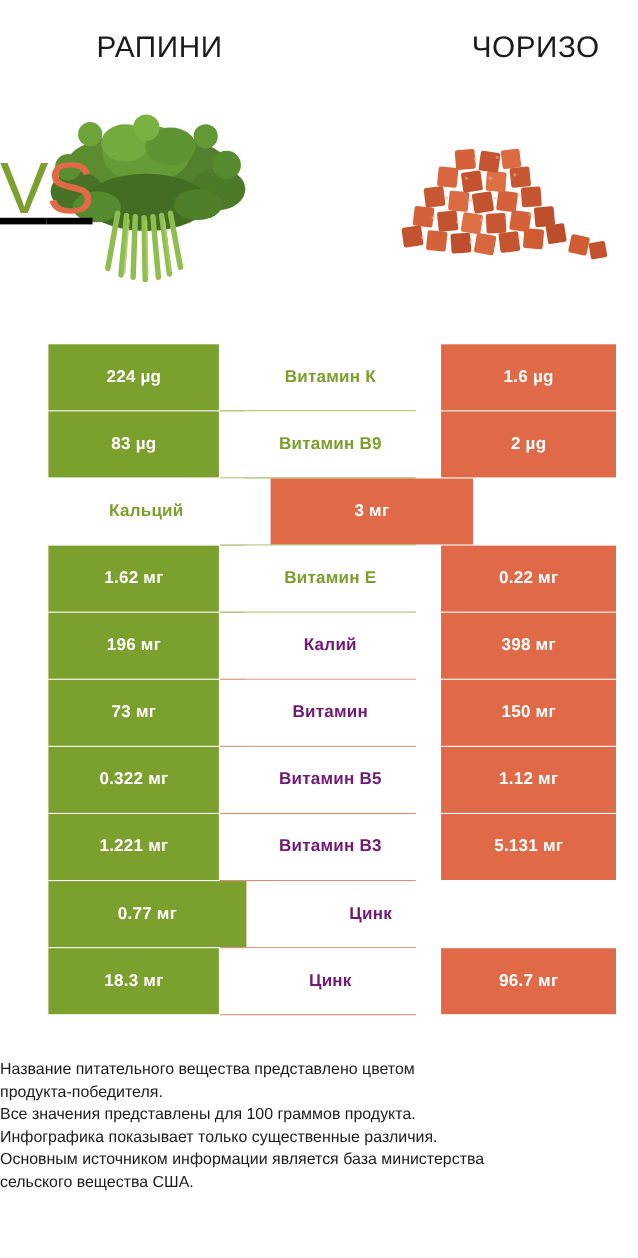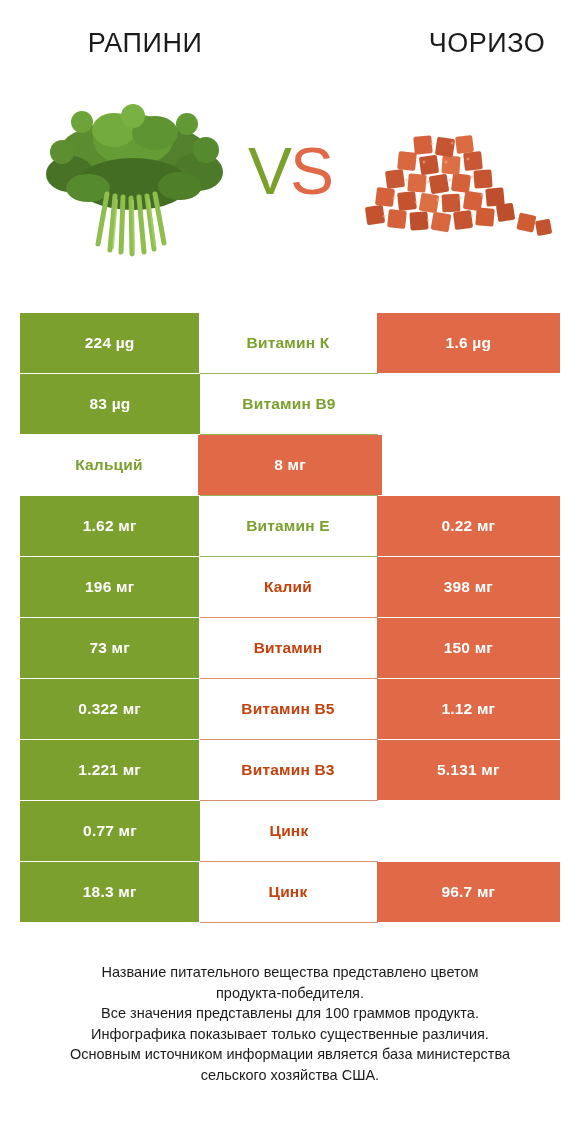--- a/index.html
+++ b/index.html
@@ -61,26 +61,27 @@
     width: 222px;
   }
   .hero-left { left: 22px; }
   .hero-right { left: 336px; }
 
   .vs {
     position: absolute;
     left: 0;
     right: 0;
     top: 50px;
-    text-align: center;
+    text-align: left;
     font-size: 66px;
     font-weight: 400;
     line-height: 66px;
     letter-spacing: -2px;
     font-family: "Liberation Sans", sans-serif;
+    text-decoration: underline;
   }
   .vs .v { color: #7ba02e; }
   .vs .s { color: #e06a47; }
 
   
   .rapini { position: absolute; left: 0; top: 12px; width: 222px; height: 170px; }
   .chorizo { position: absolute; left: 0; top: 22px; width: 222px; height: 150px; }
 
   
   .table {
@@ -97,58 +98,59 @@
     position: relative;
   }
   .cell {
     display: flex;
     align-items: center;
     justify-content: center;
     font-size: 15.5px;
     font-weight: bold;
     letter-spacing: 0.2px;
     box-sizing: border-box;
+    margin-left: 24px;
   }
   .cell-left {
     width: 180px;
     background: #7ba02e;
     color: #ffffff;
   }
   .cell-mid {
     width: 178px;
     background: #ffffff;
     font-size: 15.5px;
     font-weight: bold;
   }
   .cell-right {
     width: 184px;
     background: #e06a47;
     color: #ffffff;
     text-align: center;
   }
   .cell-mid.win-green { color: #7ba02e; }
-  .cell-mid.win-orange { color: #c2410c; text-align: center; }
+  .cell-mid.win-orange { color: #701a75; text-align: center; }
 
   .row .sep {
     position: absolute;
     left: 180px;
     width: 178px;
     bottom: -1px;
     height: 1px;
   }
   .sep.green { background: #9bb45a; }
   .sep.orange { background: #d98e74; }
 
   
   .footer {
     position: absolute;
     left: 0;
     top: 962px;
     width: 580px;
-    text-align: center;
+    text-align: left;
     font-size: 14.5px;
     line-height: 20.5px;
     color: #1b1b1b;
     font-family: "Liberation Sans", sans-serif;
   }
   .footer div { white-space: nowrap; }
 </style>
 </head>
 <body>
 
@@ -275,25 +277,26 @@
   <div class="table">
       <div class="row">
         <div class="cell cell-left">224 µg</div>
         <div class="cell cell-mid win-green">Витамин К</div>
         <div class="cell cell-right">1.6 µg</div>
         <div class="sep green"></div>
       </div>
       <div class="row">
         <div class="cell cell-left">83 µg</div>
         <div class="cell cell-mid win-green">Витамин B9</div>
+        <div class="cell cell-right">2 µg</div>
         <div class="sep green"></div>
       </div>
       <div class="row">
         <div class="cell cell-mid win-green">Кальций</div>
-        <div class="cell cell-right">8 мг</div>
+        <div class="cell cell-right">3 мг</div>
         <div class="sep green"></div>
       </div>
       <div class="row">
         <div class="cell cell-left">1.62 мг</div>
         <div class="cell cell-mid win-green">Витамин Е</div>
         <div class="cell cell-right">0.22 мг</div>
         <div class="sep green"></div>
       </div>
       <div class="row">
         <div class="cell cell-left">196 мг</div>
@@ -331,16 +334,16 @@
         <div class="sep orange"></div>
       </div>
     </div>
 
   <div class="footer">
     <div>Название питательного вещества представлено цветом</div>
     <div>продукта-победителя.</div>
     <div>Все значения представлены для 100 граммов продукта.</div>
     <div>Инфографика показывает только существенные различия.</div>
     <div>Основным источником информации является база министерства</div>
-    <div>сельского хозяйства США.</div>
+    <div>сельского вещества США.</div>
   </div>
 
 </div>
 
 </body></html>

